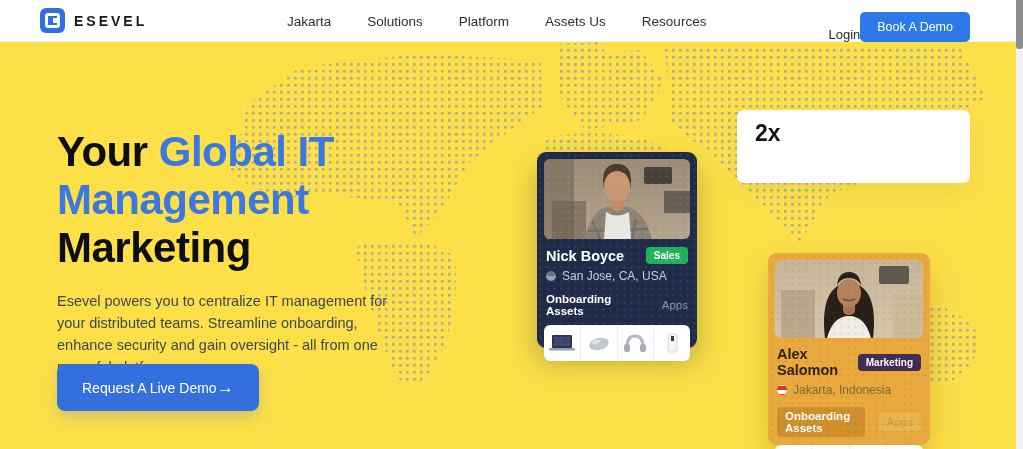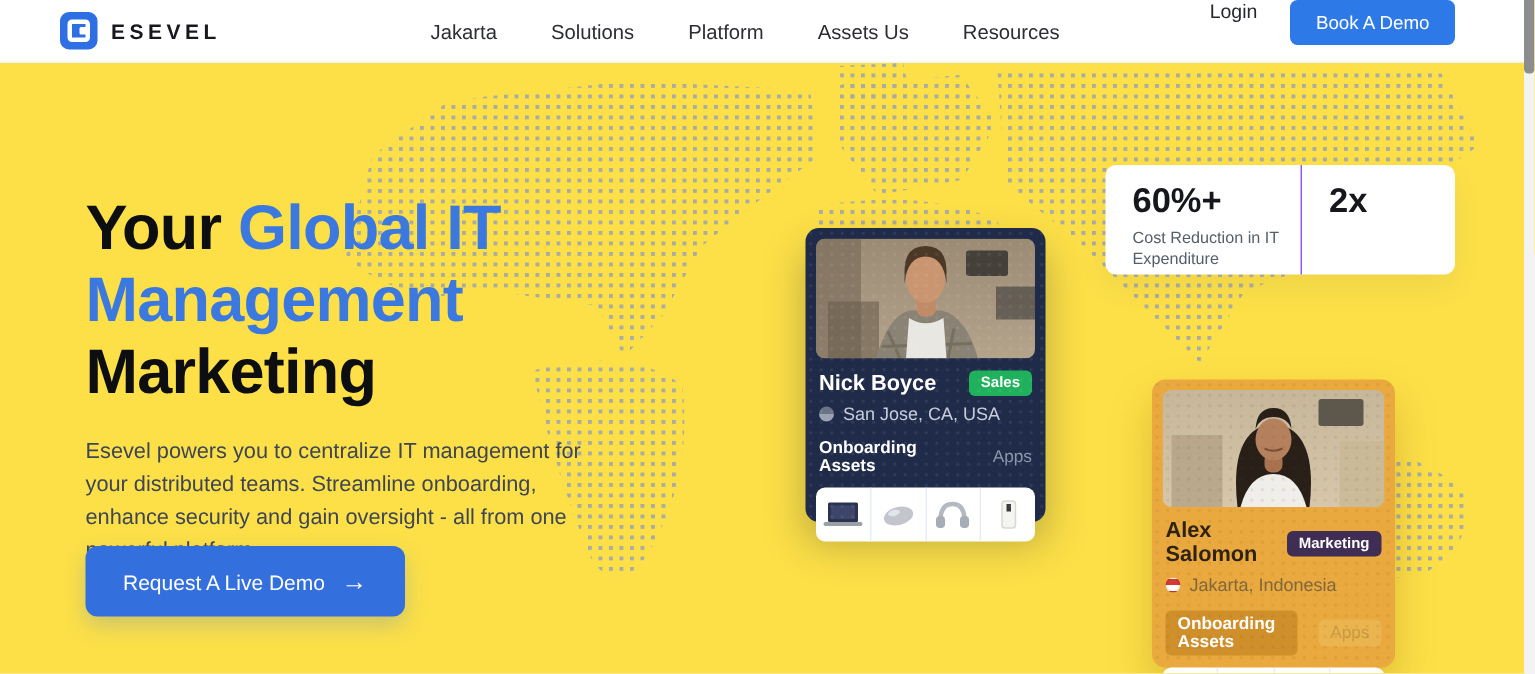--- a/index.html
+++ b/index.html
@@ -9,37 +9,37 @@
   
   header { position:absolute; top:0; left:0; width:1023px; height:42px; background:#ffffff;
            display:flex; align-items:center; border-bottom:1px solid #f1f2f4; z-index:40; }
   .brand { display:flex; align-items:center; gap:9px; margin-left:40px; cursor:pointer; }
   .logo-mark { width:25px; height:25px; background:#2e6fe3; border-radius:6px; position:relative; display:inline-block; }
   .lm-sq { position:absolute; left:5px; top:5px; width:15px; height:15px; border:3px solid #ffffff; border-radius:3px; }
   .lm-dot { position:absolute; right:7px; top:10px; width:5px; height:5px; background:#ffffff; border-radius:1px; }
   .brand-text { font-size:14px; font-weight:bold; letter-spacing:3px; color:#17181c; }
   nav { position:absolute; left:287px; top:0; height:42px; display:flex; align-items:center; gap:36px; }
   .nav-item { font-size:13.5px; color:#2c2e33; cursor:pointer; white-space:nowrap; }
-  .header-right { position:absolute; right:53px; top:0; height:42px; display:flex; align-items:flex-start; gap:22px; }
+  .header-right { position:absolute; right:53px; top:0; height:42px; display:flex; align-items:flex-end; }
   .login-link { font-size:13px; color:#26282d; cursor:pointer; }
   .demo-btn { background:#2e79e8; color:#ffffff; border:none; border-radius:5px; height:30px;
               padding:0 17px; font-size:12.5px; font-family:"Liberation Sans",sans-serif; cursor:pointer; }
 
   
   .hero { position:absolute; top:42px; left:0; width:1023px; height:407px; background:#fde047; overflow:hidden; }
   .map-svg { position:absolute; top:0; left:0; }
 
   .headline { position:absolute; left:57px; top:86px; font-size:42px; line-height:48px;
               font-weight:bold; letter-spacing:-0.5px; color:#0d0e11; }
   .headline .blue { color:#3b78e0; }
   .hero-desc { position:absolute; left:57px; top:248px; width:348px; font-size:14.5px;
                line-height:22px; color:#3e4655; }
   .cta-btn { position:absolute; left:57px; top:322px; background:#3470dd; color:#ffffff; border:none;
              border-radius:8px; padding:0 25px; height:47px; font-size:14px; font-family:"Liberation Sans",sans-serif;
-             cursor:pointer; display:flex; align-items:center; gap:11px; box-shadow:0 6px 14px rgba(52,112,221,.25); }
+             cursor:pointer; display:flex; align-items:center; box-shadow:0 6px 14px rgba(52,112,221,.25); }
   .cta-arrow { font-size:17px; line-height:1; }
 
   
   .stats-card { position:absolute; left:737px; top:68px; width:233px; height:73px; background:#ffffff;
                 border-radius:7px; box-shadow:0 8px 20px rgba(40,60,100,.07); display:flex; z-index:5; }
   .stat-cell { flex:1; padding:10px 0 0 18px; }
   .stat-cell + .stat-cell { border-left:1px solid #8b5cf6; }
   .stat-value { font-size:23px; font-weight:bold; color:#15171c; }
   .stat-label { margin-top:5px; font-size:10.8px; line-height:14px; color:#555e6b; width:112px; }
 
@@ -134,24 +134,20 @@
   </h1>
 
   <p class="hero-desc">Esevel powers you to centralize IT management for your distributed teams. Streamline onboarding, enhance security and gain oversight - all from one powerful platform.</p>
 
   <button class="cta-btn">
     <span>Request A Live Demo</span>
     <span class="cta-arrow">→</span>
   </button>
 
   <div class="stats-card">
-    <div class="stat-cell">
-      <div class="stat-value">60%+</div>
-      <div class="stat-label">Cost Reduction in IT Expenditure</div>
-    </div>
     <div class="stat-cell">
       <div class="stat-value">2x</div>
     </div>
   </div>
 
   <div class="pcard card-nick">
     <span class="photo">
       <svg width="146" height="80" viewBox="0 0 146 80">
         <defs>
           <linearGradient id="nbg" x1="0" y1="0" x2="0" y2="1">

